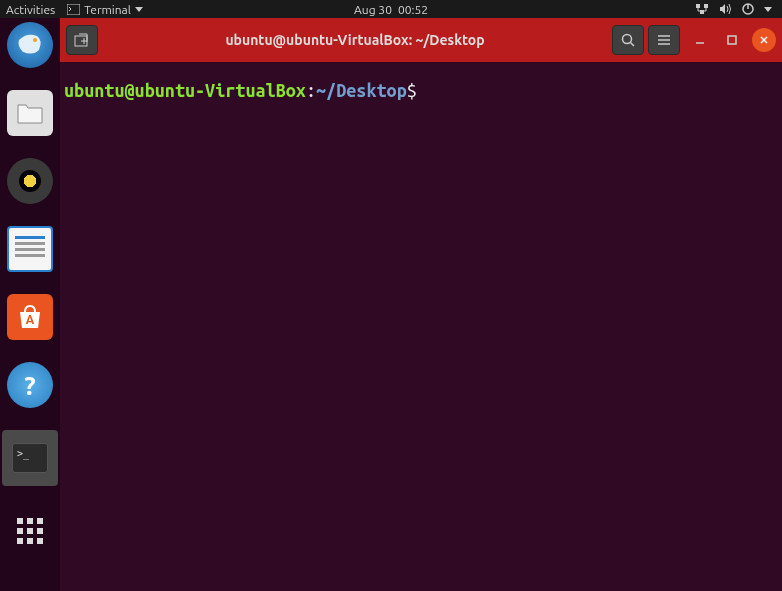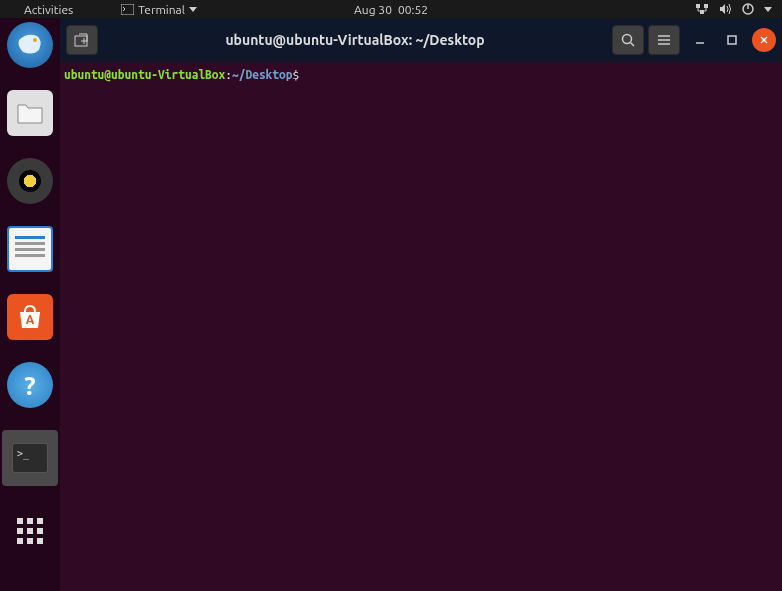--- a/index.html
+++ b/index.html
@@ -18,21 +18,21 @@
       height: 18px;
       background: #1a1a1a;
       color: #d5d5d5;
       display: flex;
       align-items: center;
       font-size: 12px;
       z-index: 20;
     }
     .topbar-left { display: flex; align-items: center; }
     .tb-item {
-      padding: 2px 24px;
+      padding: 2px 6px;
       display: flex;
       align-items: center;
       gap: 4px;
       cursor: pointer;
     }
     .tb-center {
       position: absolute;
       left: 50%;
       transform: translateX(-50%);
       display: flex;
@@ -92,21 +92,21 @@
     .window {
       position: absolute;
       top: 18px; left: 60px; right: 0; bottom: 0;
       background: #2c001e;
       z-index: 10;
       display: flex;
       flex-direction: column;
     }
     .titlebar {
       height: 44px;
-      background: #0f172a;
+      background: #b91c1c;
       display: flex;
       align-items: center;
       padding: 16px 6px;
       gap: 4px;
     }
     .tb-btn {
       width: 32px; height: 30px;
       background: #3f3f3f;
       border: 1px solid #2a2a2a;
       border-radius: 4px;
@@ -135,23 +135,23 @@
       margin-left: 4px;
     }
     .win-min, .win-max { background: transparent; color:#ccc; }
     .win-close { background: #e95420; }
     .win-btn svg { display:block; }
 
     
     .term-body {
       flex: 1;
       background: #300a24;
-      padding: 6px 4px;
+      padding: 18px 4px;
       font-family: "Ubuntu Mono", "Consolas", monospace;
-      font-size: 12px;
+      font-size: 18px;
       color: #eee;
     }
     .prompt-user { color: #8ae234; font-weight: bold; }
     .prompt-colon { color: #eee; }
     .prompt-path { color: #729fcf; font-weight: bold; }
     .prompt-dollar { color: #eee; }
   </style>
 </head>
 <body>
 

